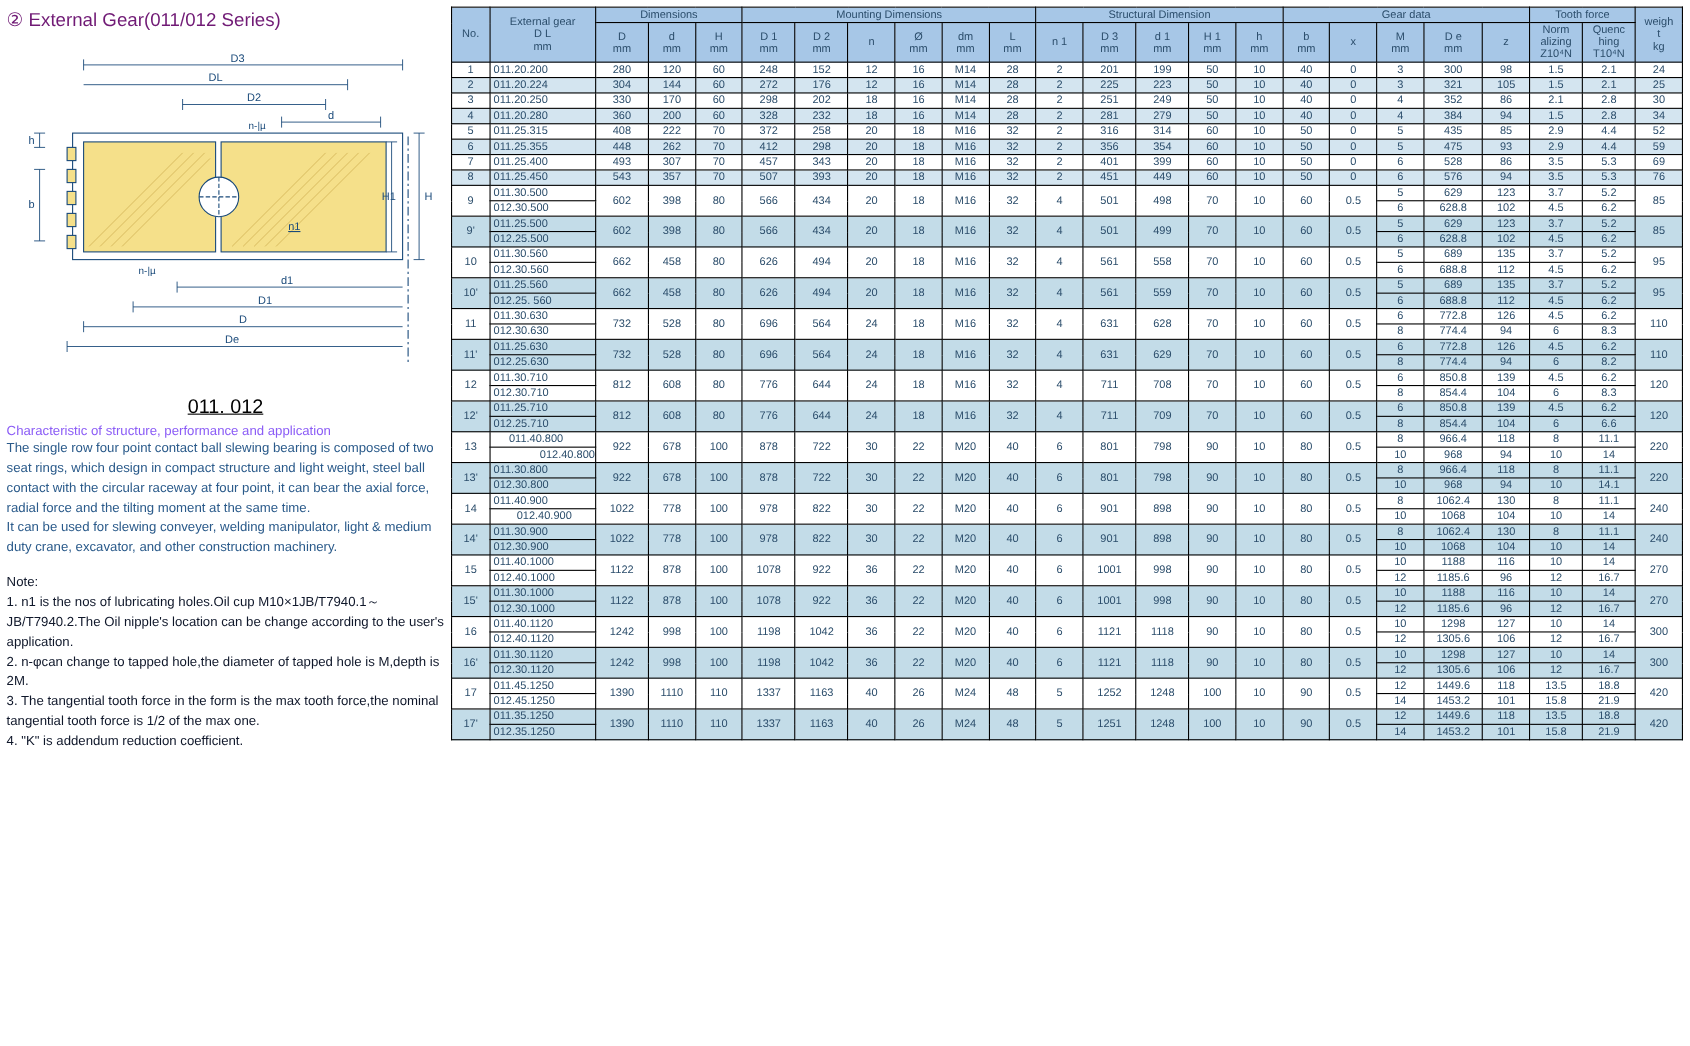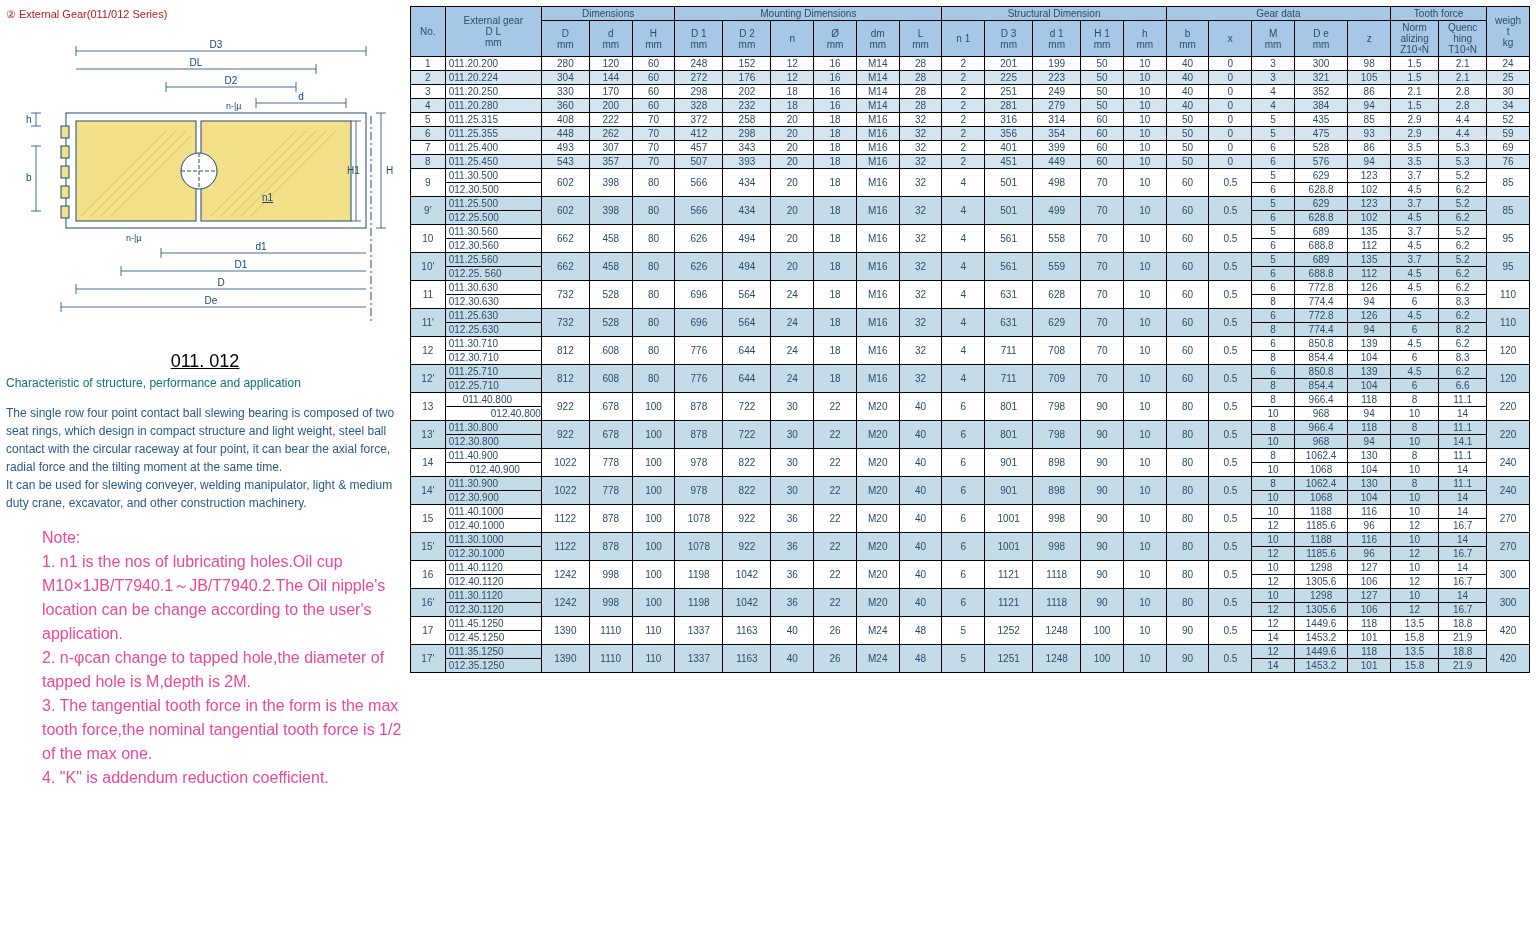--- a/index.html
+++ b/index.html
@@ -1,24 +1,24 @@
 <!DOCTYPE html>
 <html><head>
 <meta charset="utf-8">
 <style>
 *{box-sizing:border-box;margin:0;padding:0;}
 body{font-family:Arial,sans-serif;font-size:11px;background:#fff;display:flex;width:1536px;}
 .left-panel{width:410px;padding:8px 6px;}
-.section-title{font-size:11px;color:#b91c1c;margin-bottom:4px;}
+.section-title{font-size:17px;color:#701a75;margin-bottom:4px;}
 .diagram-box{width:390px;height:300px;position:relative;margin:10px 0 20px 0;}
 .diagram-box svg{width:100%;height:100%;}
 .model-num{text-align:center;font-size:18px;text-decoration:underline;margin:8px 0 4px 0;}
-.subtitle{font-size:12px;color:#0f766e;margin-bottom:14px;}
+.subtitle{font-size:12px;color:#8b5cf6;margin-bottom:0;}
 .desc{font-size:12px;color:#2a5a8a;line-height:1.5;margin-bottom:14px;}
-.note{font-size:16px;color:#ec4899;line-height:1.5;margin-left:36px;}
+.note{font-size:12px;color:#0f172a;line-height:1.5;}
 .right-panel{flex:1;padding:6px 6px 6px 0;}
 table{border-collapse:collapse;width:100%;table-layout:fixed;}
 th,td{border:1px solid #000;text-align:center;font-size:10px;padding:1px 0;color:#2b4d6b;vertical-align:middle;}
 th{font-weight:normal;}
 .hdr{background:#a7c7e7;}
 tr.odd td{background:#d4e5f0;}
 tr.even td{background:#fff;}
 tr.odd-alt td{background:#c3dce8;}
 .col-no{width:26px;}
 .col-gear{width:72px;}

